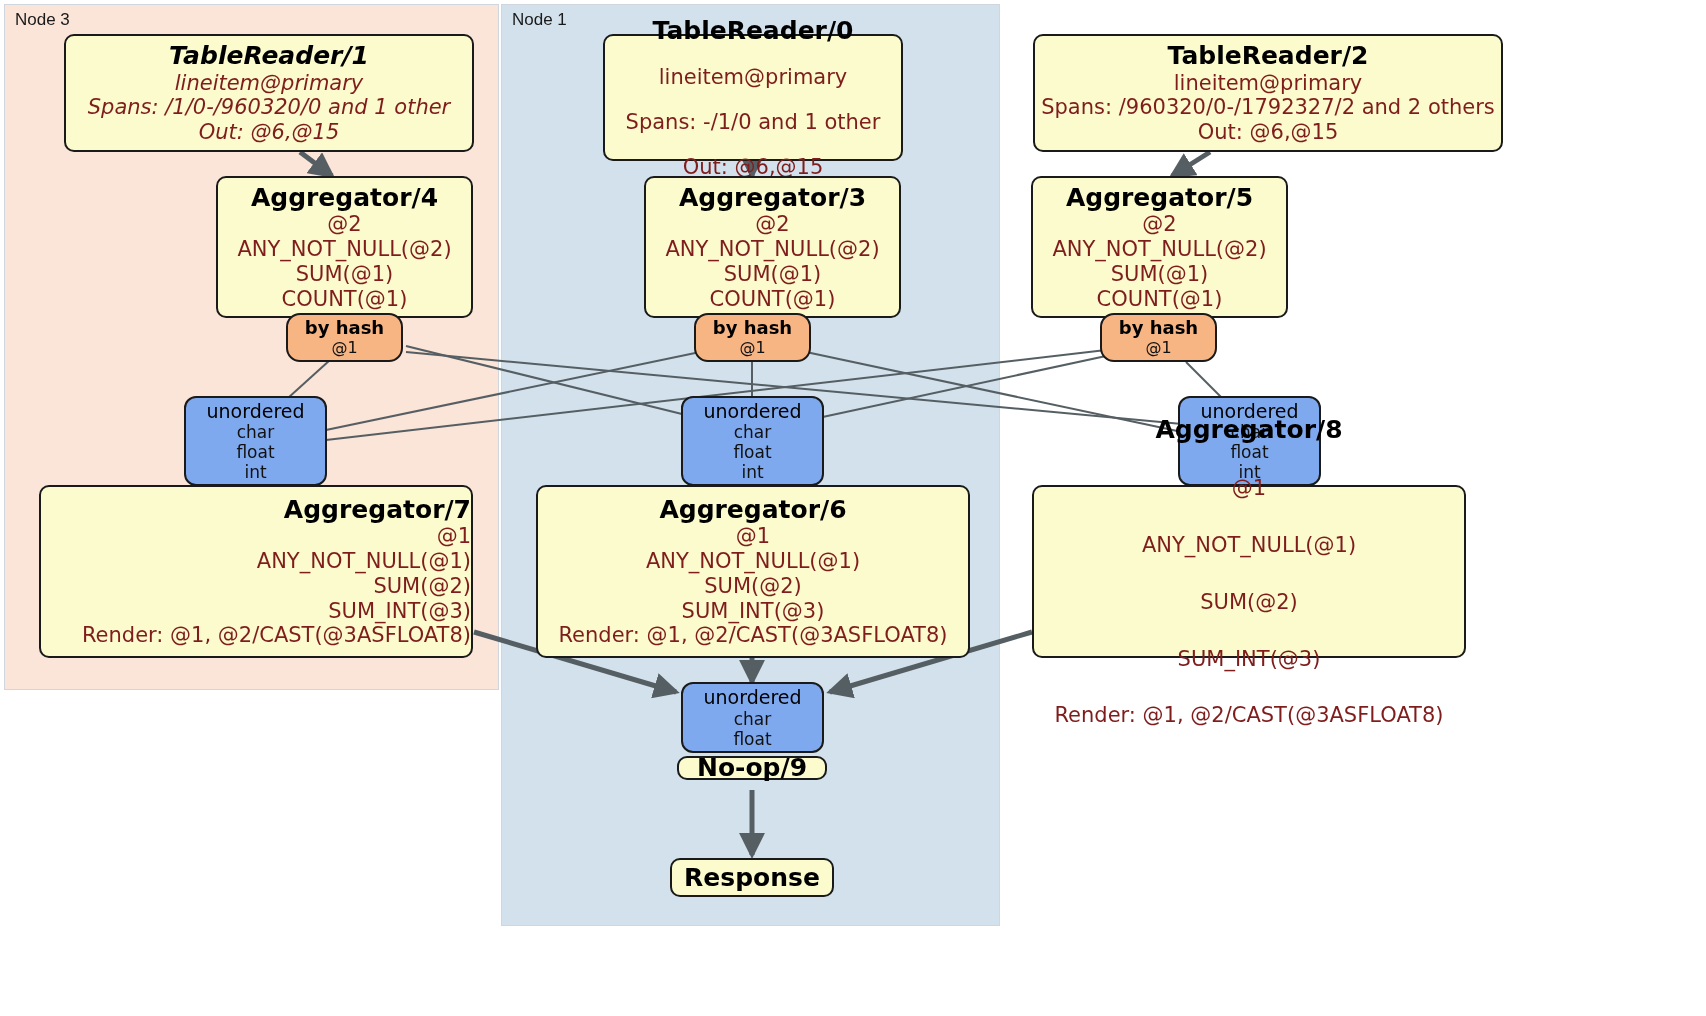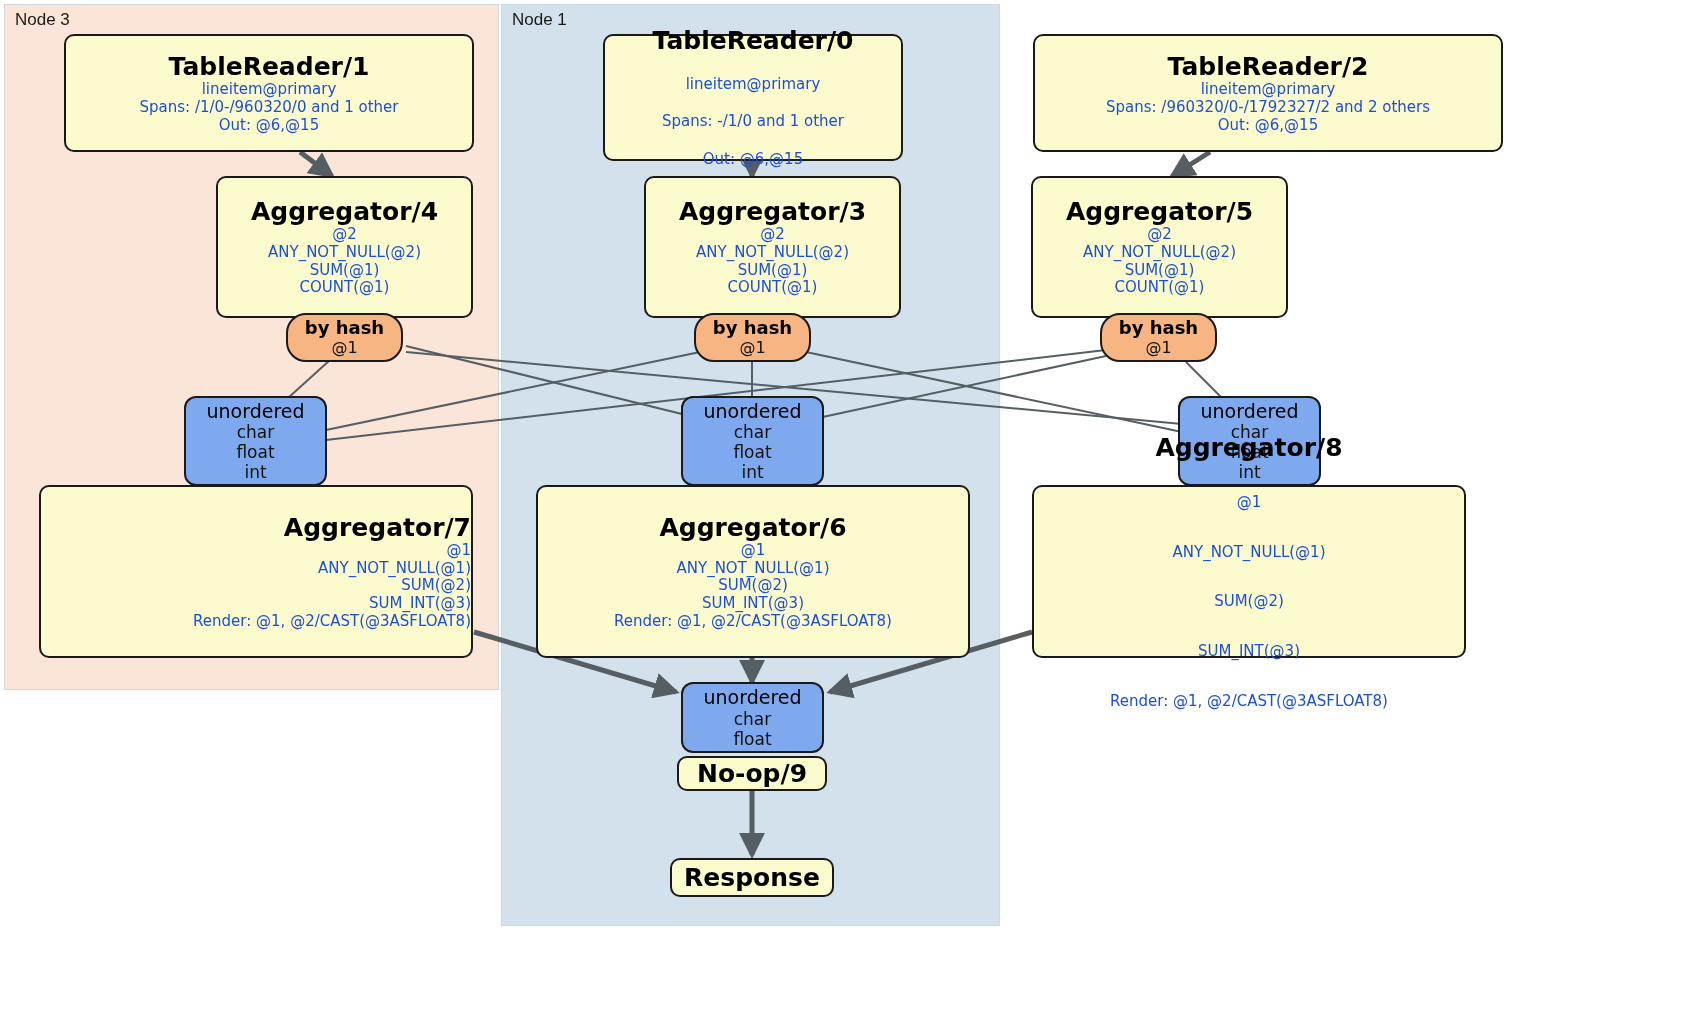--- a/index.html
+++ b/index.html
@@ -14,25 +14,25 @@
 
   
   #edges{position:absolute;left:0;top:0;width:1706px;height:1016px;overflow:visible;}
 
   
   .box{position:absolute;box-sizing:border-box;border:2px solid #1a1a1a;
        border-radius:10px;display:flex;flex-direction:column;
        align-items:center;justify-content:center;text-align:center;
        line-height:1.18;}
   .proc{background:#fbfbcd;}
-  .router-hash{background:#f7b584;border-radius:20px;}
+  .router-hash{background:#f7b584;border-radius:14px;}
   .router-un{background:#7ea9ef;border-radius:12px;}
 
   .b-title{font-weight:bold;font-size:25px;color:#000;}
-  .b-line{font-size:15px;color:#1d4ed8;}
+  .b-line{font-size:21px;color:#7f1d1d;}
   .hash-title{font-weight:bold;font-size:18px;color:#000;}
   .hash-line{font-size:16px;color:#111;}
   .un-title{font-weight:normal;font-size:19px;color:#000;}
   .un-line{font-size:17px;color:#111;}
   .noop-title{font-weight:bold;font-size:25px;}
   .resp-title{font-weight:bold;font-size:25px;}
 </style>
 </head>
 <body>
 
@@ -72,21 +72,21 @@
     <path d="M 1186 362 L 1222 398" stroke="#555f63" stroke-width="2" fill="none"></path>
 
     <path d="M 474 632 L 676 692" stroke="#555f63" stroke-width="5" fill="none" marker-end="url(#arrow)"></path>
     <path d="M 1032 632 L 830 692" stroke="#555f63" stroke-width="5" fill="none" marker-end="url(#arrow)"></path>
 
     <path d="M 752 650 L 752 682" stroke="#555f63" stroke-width="5" fill="none" marker-end="url(#arrow)"></path>
 
     <path d="M 752 790 L 752 855" stroke="#555f63" stroke-width="5" fill="none" marker-end="url(#arrow)"></path>
   </svg>
 
-  <div class="box proc" style="left:64px;top:34px;width:410px;height:118px;">
+  <div class="box proc" style="left:64px;top:34px;width:410px;height:118px;font-style:italic;">
     <div class="b-title">TableReader/1</div>
     <div class="b-line">lineitem@primary</div>
     <div class="b-line">Spans: /1/0-/960320/0 and 1 other</div>
     <div class="b-line">Out: @6,@15</div>
   </div>
 
   <div class="box proc" style="left:603px;top:34px;width:300px;height:127px;gap:20px;">
     <div class="b-title">TableReader/0</div>
     <div class="b-line">lineitem@primary</div>
     <div class="b-line">Spans: -/1/0 and 1 other</div>
@@ -186,21 +186,21 @@
     <div class="b-line">SUM_INT(@3)</div>
     <div class="b-line">Render: @1, @2/CAST(@3ASFLOAT8)</div>
   </div>
 
   <div class="box router-un" style="left:681px;top:682px;width:143px;height:71px;">
     <div class="un-title">unordered</div>
     <div class="un-line">char</div>
     <div class="un-line">float</div>
   </div>
 
-  <div class="box proc" style="left:677px;top:756px;width:150px;height:35px;justify-content:center;">
+  <div class="box proc" style="left:677px;top:756px;width:150px;height:24px;justify-content:center;">
     <div class="noop-title">No-op/9</div>
   </div>
 
   <div class="box proc" style="left:670px;top:858px;width:164px;height:39px;">
     <div class="resp-title">Response</div>
   </div>
 
 </div>
 
 </body></html>

